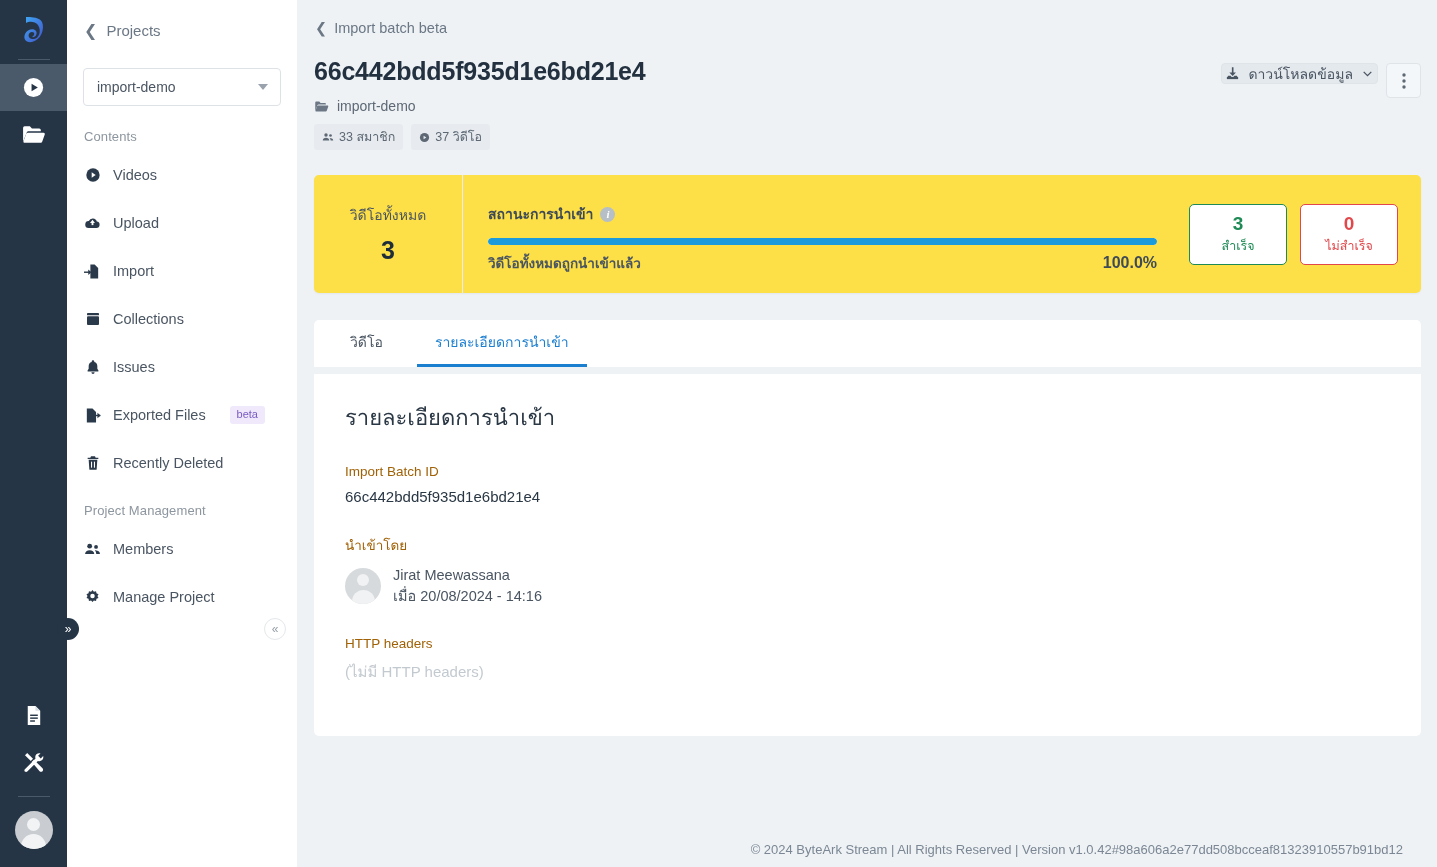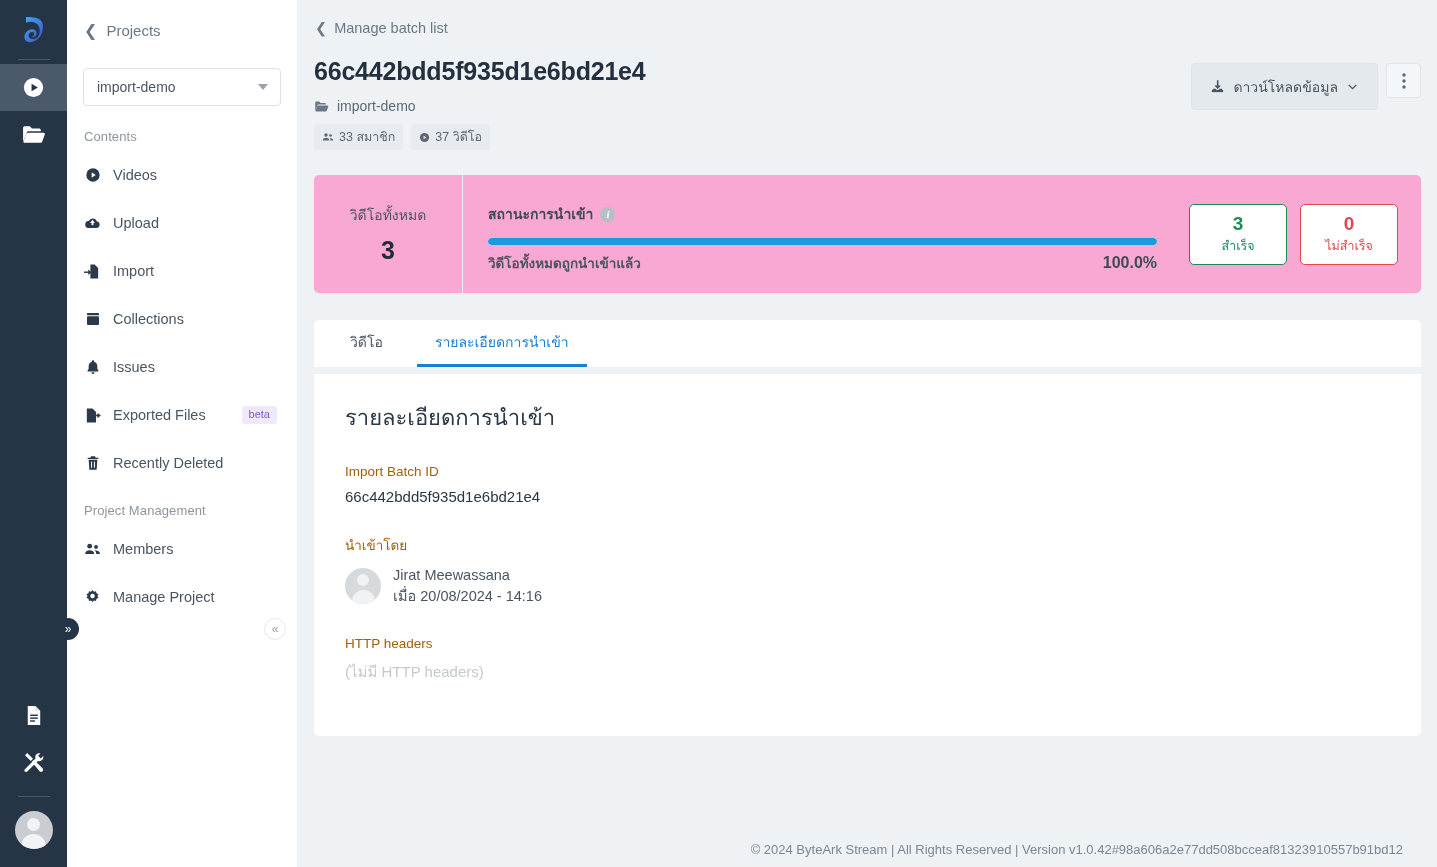--- a/index.html
+++ b/index.html
@@ -56,21 +56,21 @@
   }
   .sb-caret {
     width: 0; height: 0; border-left: 5px solid transparent; border-right: 5px solid transparent;
     border-top: 6px solid #9aa3ad;
   }
   .sb-group-title {
     font-size: 13px; color: #8d969f; padding: 23px 0 0 17px; letter-spacing: .1px;
   }
   .sb-item {
     display: flex; align-items: center; gap: 12px; height: 34px;
-    padding: 0 20px 0 17px; margin-top: 14px; font-size: 14.5px; color: #4a5562; cursor: pointer;
+    padding: 0 32px 0 17px; margin-top: 14px; font-size: 14.5px; color: #4a5562; cursor: pointer;
   }
   .sb-item:first-of-type { margin-top: 12px; }
   .sb-item .sb-ico { width: 17px; height: 17px; display: flex; align-items: center; justify-content: center; color: #2b3a4a; flex: 0 0 17px; }
   .sb-item .sb-label { flex: 1; white-space: nowrap; }
   .sb-beta {
     font-size: 11px; color: #7a5cc4; background: #efe9fb; border-radius: 3px;
     padding: 2px 7px; line-height: 1.25;
   }
   .sb-collapse {
     position: absolute; right: 11px; bottom: 227px;
@@ -96,33 +96,33 @@
   .page-title { font-size: 25px; font-weight: bold; color: #22303f; letter-spacing: -.2px; }
   .proj-line { display: flex; align-items: center; gap: 8px; margin-top: 12px; color: #5d6874; font-size: 14px; }
   .meta-row { display: flex; gap: 8px; margin-top: 10px; }
   .meta-chip {
     display: inline-flex; align-items: center; gap: 5px;
     background: #e7ebef; color: #5d6874; font-size: 12.5px; border-radius: 3px;
     padding: 3px 8px;
   }
   .title-actions { display: flex; gap: 8px; align-items: flex-start; padding-top: 6px; }
   .btn-download {
-    display: inline-flex; align-items: center; gap: 8px; height: 47px;
+    display: inline-flex; align-items: center; gap: 8px; height: 21px;
     background: #e4e9ed; border: 1px solid #dfe4e9; border-radius: 4px;
-    padding: 0 18px; font-size: 14px; color: #4a5562; cursor: pointer;
+    padding: 0 3px; font-size: 14px; color: #4a5562; cursor: pointer;
   }
   .btn-kebab {
     width: 35px; height: 35px; background: #f4f7f9; border: 1px solid #dfe4e9;
     border-radius: 4px; display: flex; align-items: center; justify-content: center;
     color: #5d6874; cursor: pointer; font-size: 15px;
   }
 
   
   .status-card {
-    background: #f9a8d4; border-radius: 5px; margin-top: 25px; height: 118px;
+    background: #fde047; border-radius: 5px; margin-top: 25px; height: 118px;
     display: flex; align-items: stretch; box-shadow: 0 1px 2px rgba(20,40,60,.05);
   }
   .sc-left {
     width: 149px; flex: 0 0 149px; border-right: 1px solid #e9edf1;
     display: flex; flex-direction: column; align-items: center; justify-content: center; gap: 10px;
   }
   .sc-left-label { font-size: 14px; color: #4a5562; }
   .sc-left-value { font-size: 25px; font-weight: bold; color: #1f2d3a; }
   .sc-mid { flex: 1; padding: 28px 22px 0 25px; font-weight: bold; }
   .sc-mid-head { display: flex; align-items: center; gap: 7px; font-size: 14px; color: #3f4a57; }
@@ -374,21 +374,21 @@
 
   <div class="sb-expander">
     <span>»</span>
   </div>
 
   <div class="main">
     <div class="main-inner">
 
       <div class="crumb">
         <span>❮</span>
-        <span>Manage batch list</span>
+        <span>Import batch beta</span>
       </div>
 
       <div class="title-row">
         <div>
           <div class="page-title">66c442bdd5f935d1e6bd21e4</div>
 
           <div class="proj-line">
             <span>
               <svg width="15" height="15" viewBox="0 0 24 24" fill="#6b7785">
                   <path d="M2 5.5A1.5 1.5 0 0 1 3.5 4h5l2 2.2h7A1.5 1.5 0 0 1 19 7.7v1.1H7.4c-.9 0-1.6.5-1.9 1.3L2 19z"></path>

